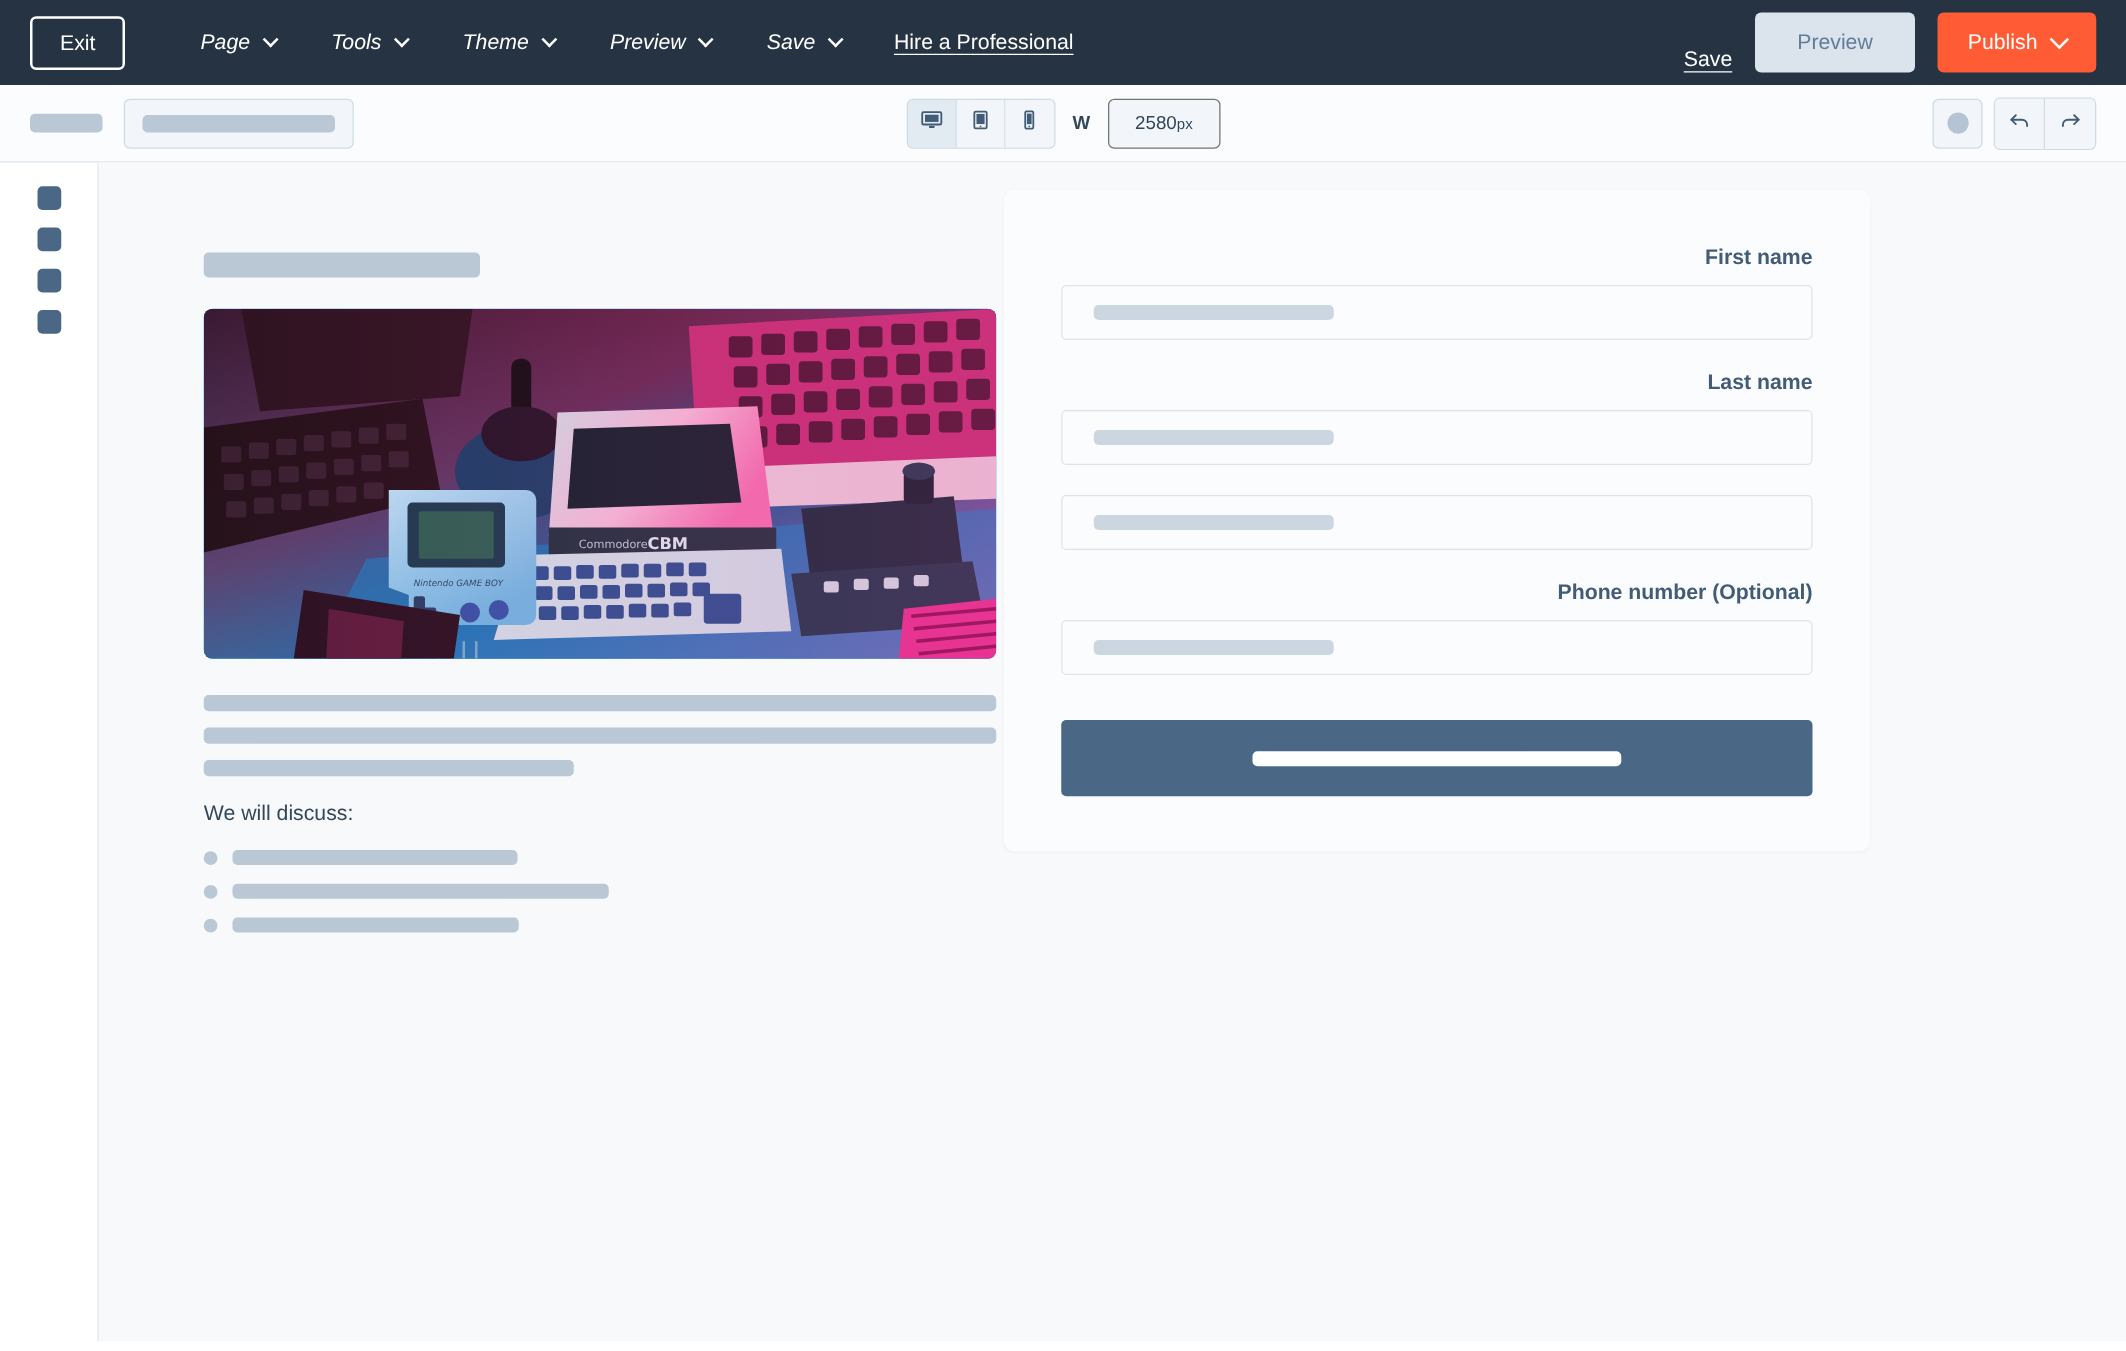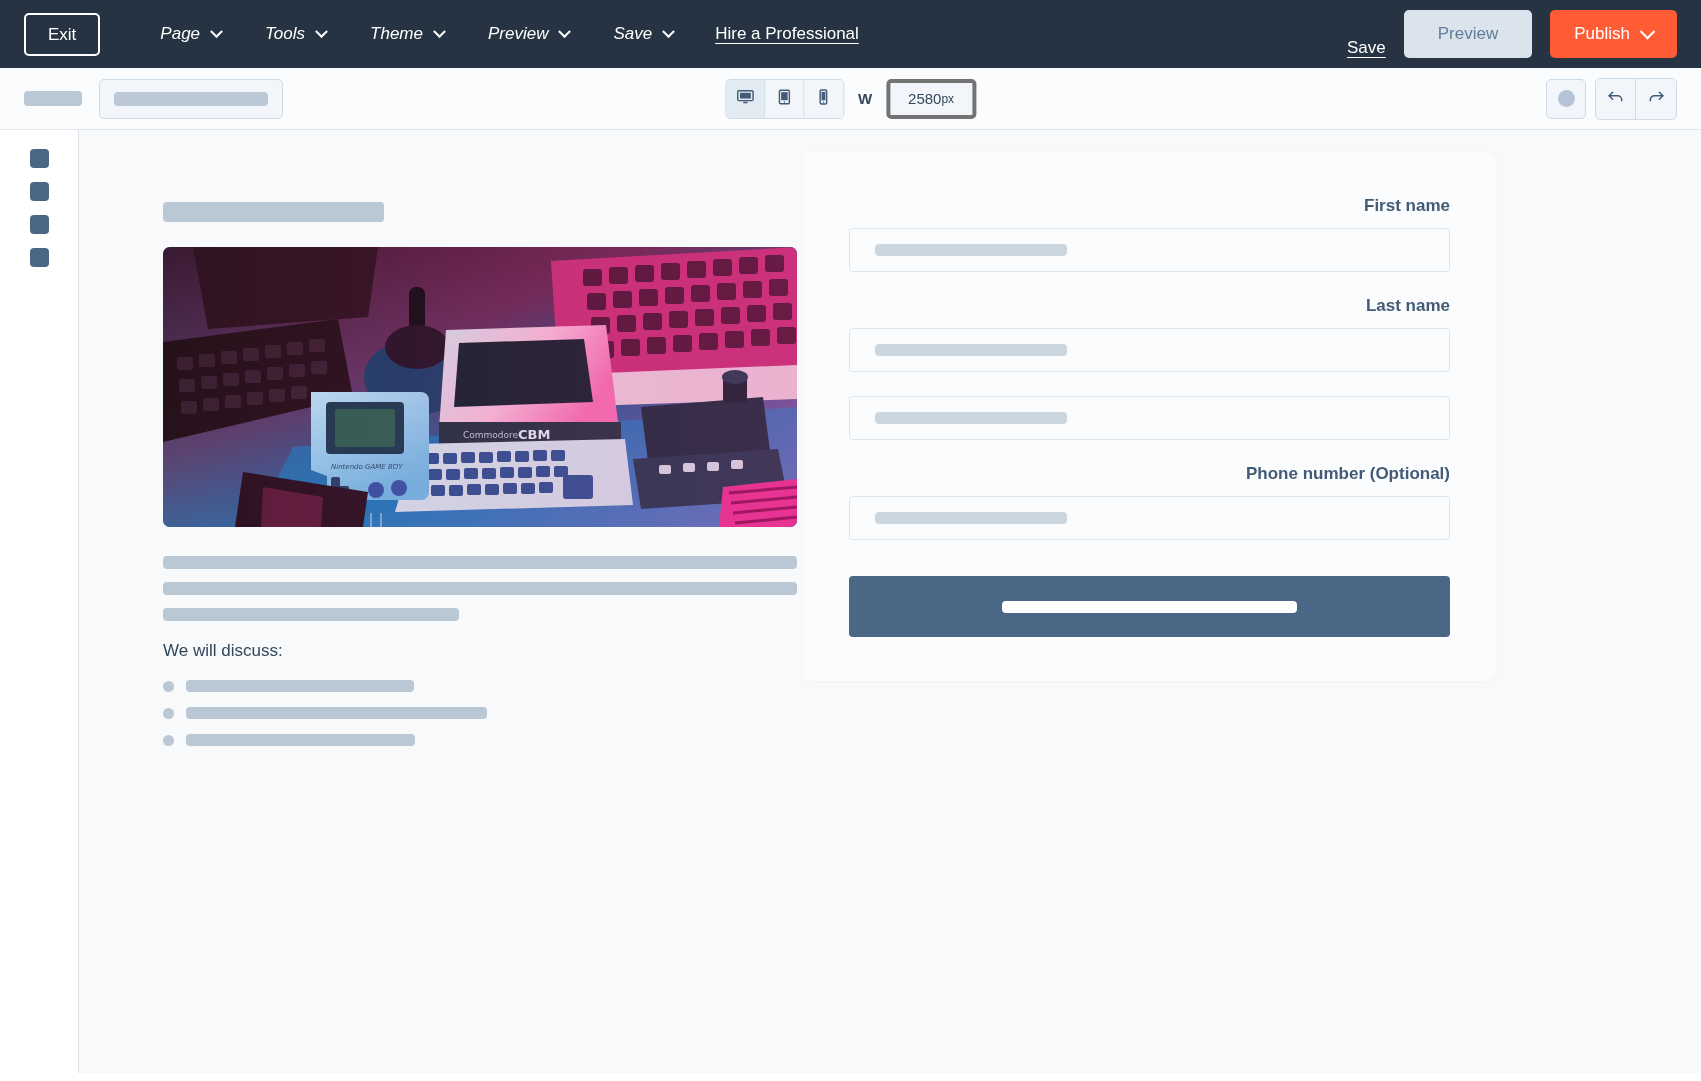--- a/index.html
+++ b/index.html
@@ -159,21 +159,21 @@
     align-items: center;
     justify-content: center;
     cursor: pointer;
     background: #f2f6fa;
     border-right: 1px solid #cddbe6;
   }
   .devbtn:last-child { border-right: none; }
   .devbtn.active { background: #e3ebf2; }
   .w-label { color: #33475b; font-size: 15px; font-weight: bold; }
   .w-input {
-    border: 4px solid #737373;
+    border: 1px solid #737373;
     background: #f2f6fa;
     border-radius: 5px;
     height: 40px;
     width: 90px;
     display: flex;
     align-items: center;
     justify-content: center;
     color: #33475b;
     font-size: 15px;
     cursor: text;

